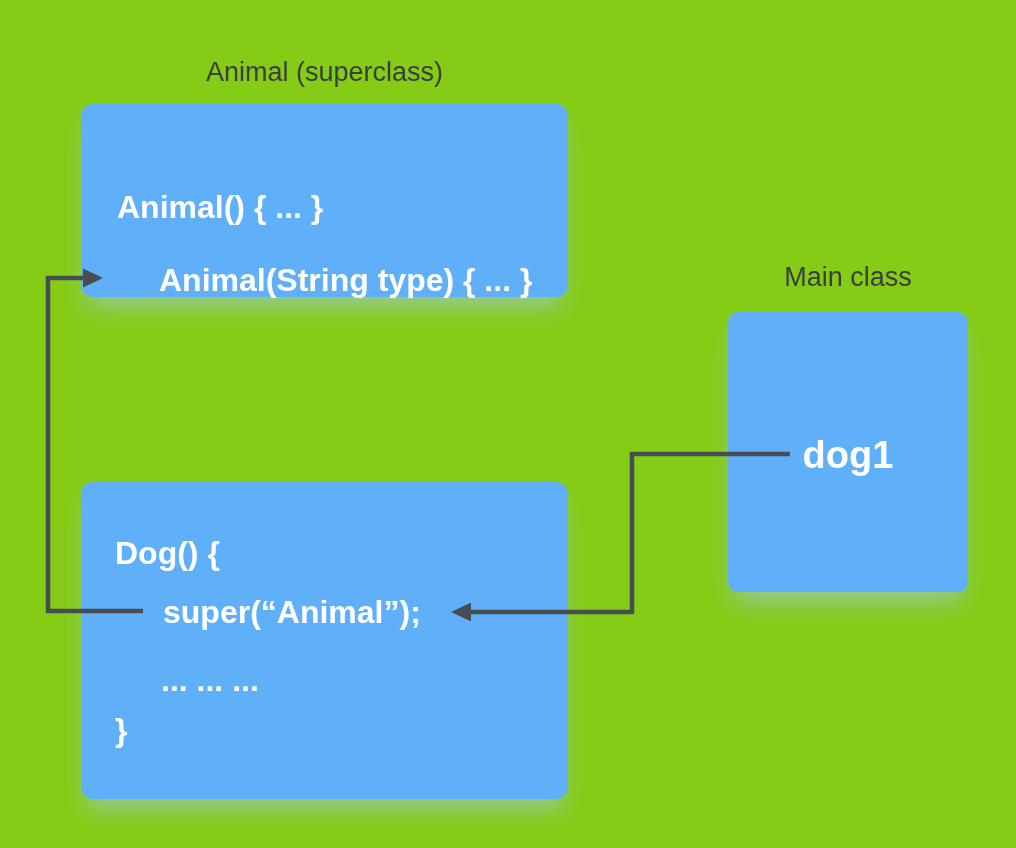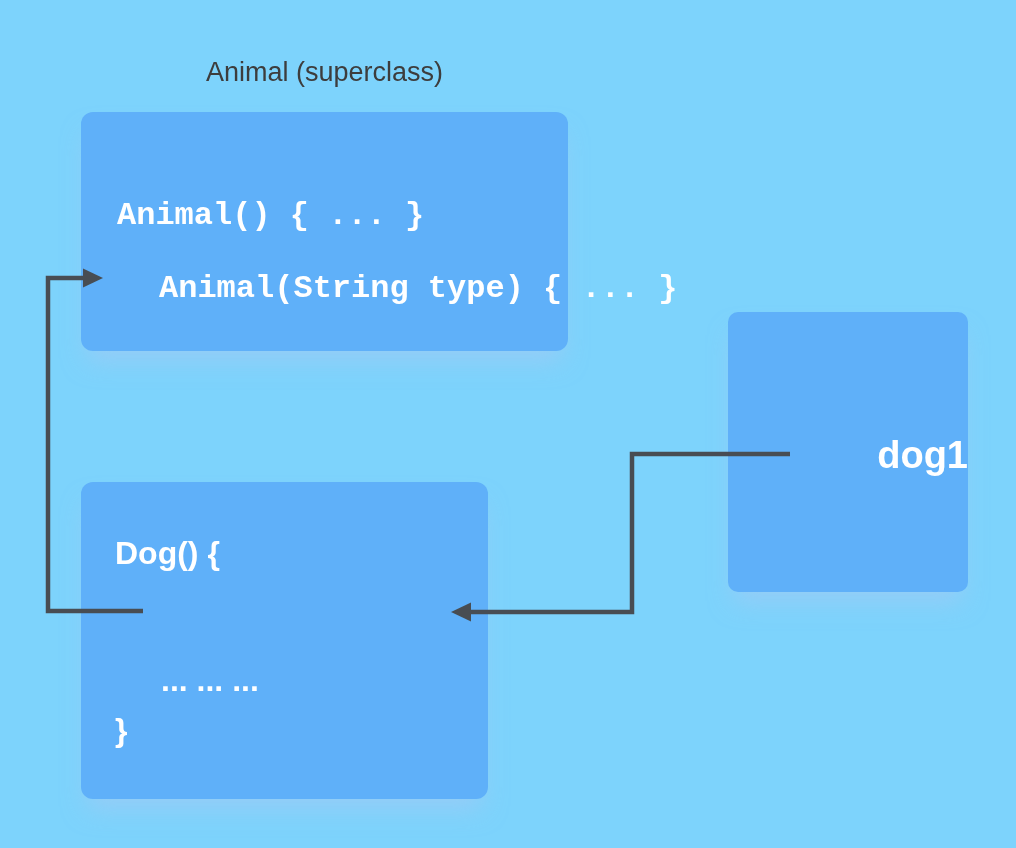--- a/index.html
+++ b/index.html
@@ -5,21 +5,21 @@
   html, body {
     margin: 0;
     padding: 0;
     background: #ffffff;
     font-family: "Liberation Sans", sans-serif;
   }
   .canvas {
     position: relative;
     width: 1016px;
     height: 848px;
-    background: #7dd3fc;
+    background: #84cc16;
     overflow: hidden;
   }
   .box-title {
     position: absolute;
     color: #3d3d3d;
     font-size: 27px;
     font-weight: 400;
     text-align: center;
     white-space: nowrap;
   }
@@ -33,53 +33,55 @@
     position: absolute;
     color: #ffffff;
     font-size: 32px;
     font-weight: 700;
     white-space: nowrap;
     line-height: 1.1;
   }
   .var-label {
     position: absolute;
     width: 100%;
-    text-align: right;
+    text-align: center;
     color: #ffffff;
     font-size: 38px;
     font-weight: 700;
   }
   .arrow-layer {
     position: absolute;
     left: 0;
     top: 0;
     width: 1016px;
     height: 848px;
     pointer-events: none;
   }
 </style>
 </head>
 <body>
 
 <div class="canvas">
 
   <div class="box-title" style="left:81px; top:57px; width:487px;">Animal (superclass)</div>
 
-  <div class="class-box" style="left:81px; top:112px; width:487px; height:239px;font-family:Liberation Mono, monospace;">
+  <div class="class-box" style="left:81px; top:104px; width:487px; height:193px;">
     <div class="code-line" style="left:36px; top:86px;">Animal() { ... }</div>
     <div class="code-line" style="left:36px; top:159px;margin-left:42px;">Animal(String type) { ... }</div>
   </div>
 
 
-  <div class="class-box" style="left:81px; top:482px; width:407px; height:317px;">
+  <div class="class-box" style="left:81px; top:482px; width:487px; height:317px;">
     <div class="code-line" style="left:34px; top:54px;">Dog() {</div>
+    <div class="code-line" style="left:82px; top:113px;">super(“Animal”);</div>
     <div class="code-line" style="left:80px; top:181px;">... ... ...</div>
     <div class="code-line" style="left:34px; top:231px;">}</div>
   </div>
 
+  <div class="box-title" style="left:728px; top:262px; width:240px;">Main class</div>
 
   <div class="class-box" style="left:728px; top:312px; width:240px; height:280px; border-radius:10px;">
     <div class="var-label" style="top:122px;">dog1</div>
   </div>
 
   <svg class="arrow-layer" viewBox="0 0 1016 848" xmlns="http://www.w3.org/2000/svg">
 
     <g>
       <polyline points="143,611 48,611 48,278 85,278" fill="none" stroke="#484d53" stroke-width="4.5" stroke-linejoin="miter" stroke-linecap="butt"></polyline>
       <polygon points="103,278 83,268.5 83,287.5" fill="#484d53"></polygon>

